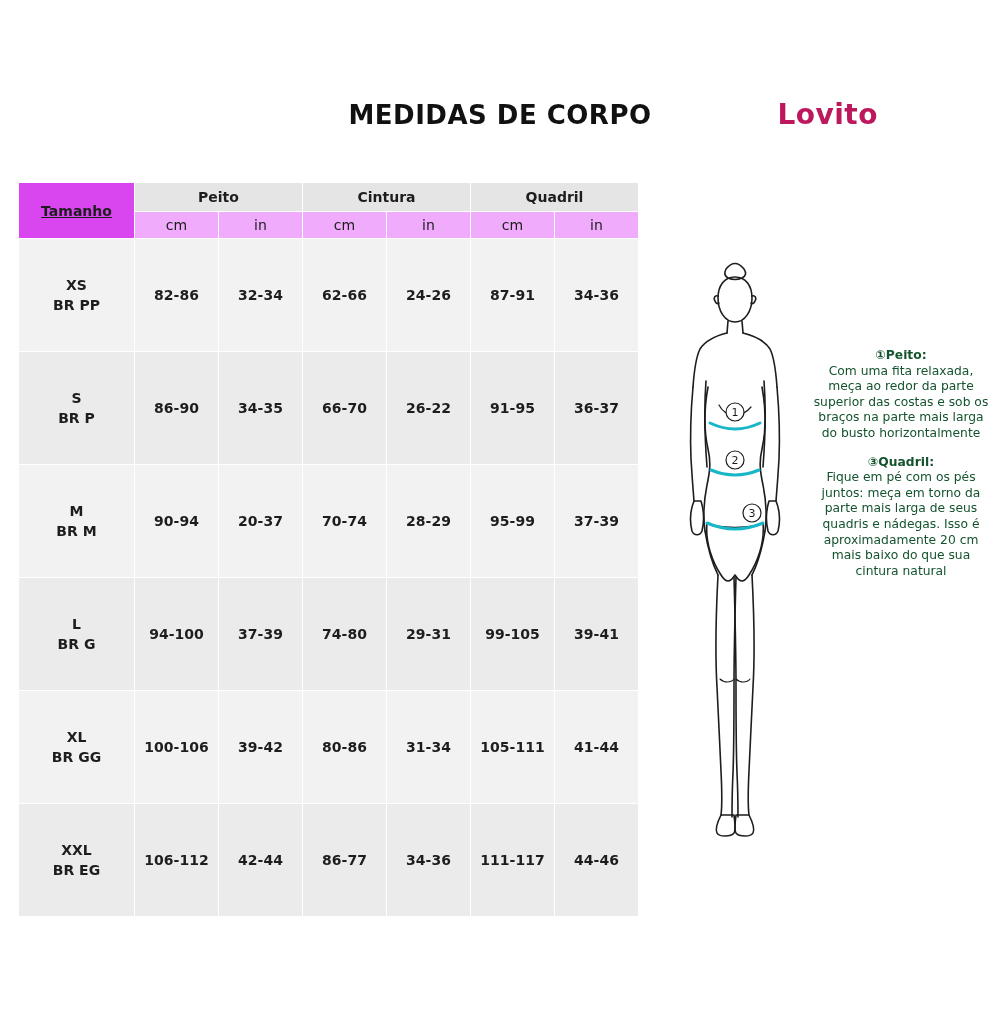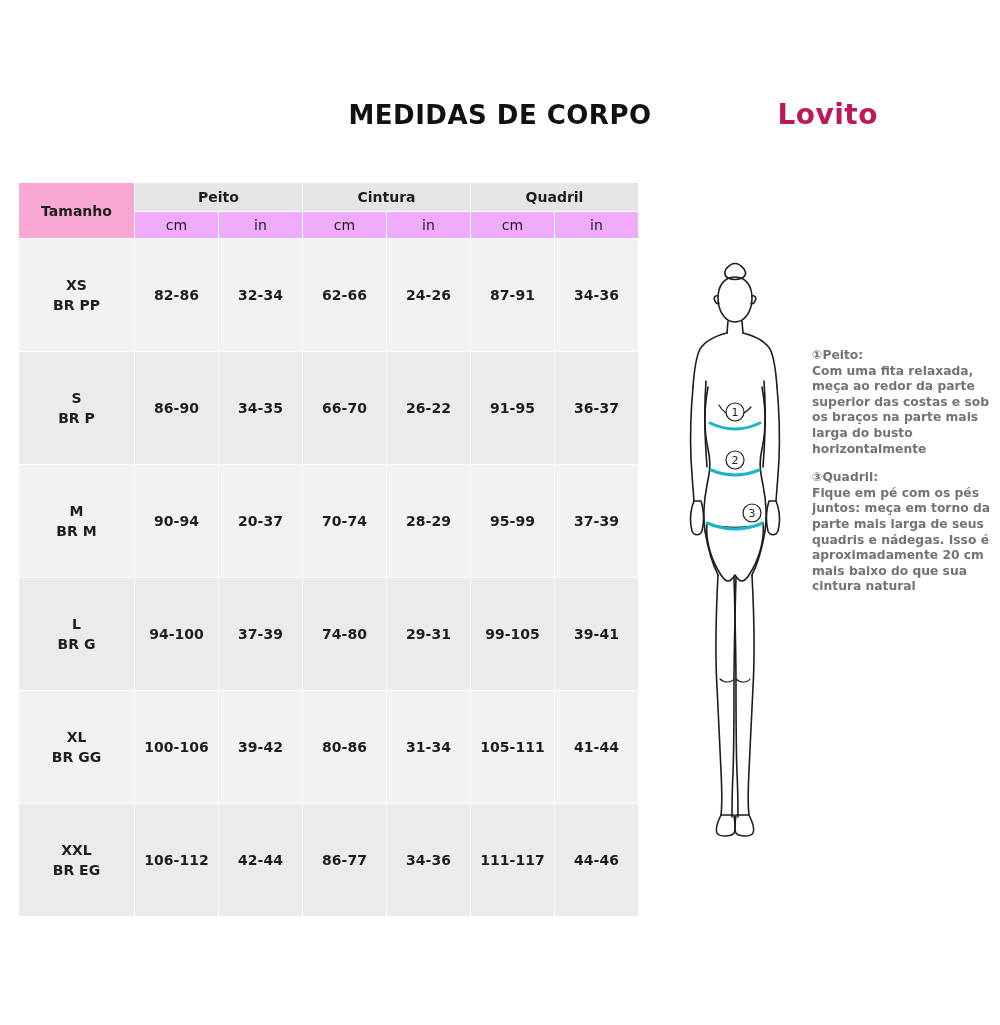--- a/index.html
+++ b/index.html
@@ -78,23 +78,24 @@
     padding: 6px 0;
   }
   .sub-cell {
     background: #f0abfc;
     font-weight: normal;
     font-size: 13px;
     padding: 5px 0;
     border-top: 1px solid #9a9a9a !important;
   }
   .size-name-cell {
-    background: #f9a8d4;
+    background: #d946ef;
     font-weight: bold;
     font-size: 14.5px;
+    text-decoration: underline;
   }
   .row-a td { background: #f2f2f2; }
   .row-b td { background: #ebebeb; }
   .body-cell {
     height: 110px;
     font-weight: bold;
     font-size: 14.5px;
   }
   .size-label {
     font-weight: bold;
@@ -113,25 +114,26 @@
   }
 
   
   .notes {
     position: absolute;
     left: 812px;
     top: 348px;
     width: 178px;
     font-size: 12.3px;
     line-height: 15.6px;
-    color: #737373;
+    color: #14532d;
+    text-align: center;
   }
   .note-block { margin-bottom: 13px; }
   .note-title { font-weight: bold; }
-  .note-body { font-weight: bold; }
+  .note-body { font-weight: normal; }
 </style>
 </head>
 <body>
 
 <div class="page">
 
   <div class="header">
     <div class="title">MEDIDAS DE CORPO</div>
     <div class="brand">Lovito</div>
   </div>

